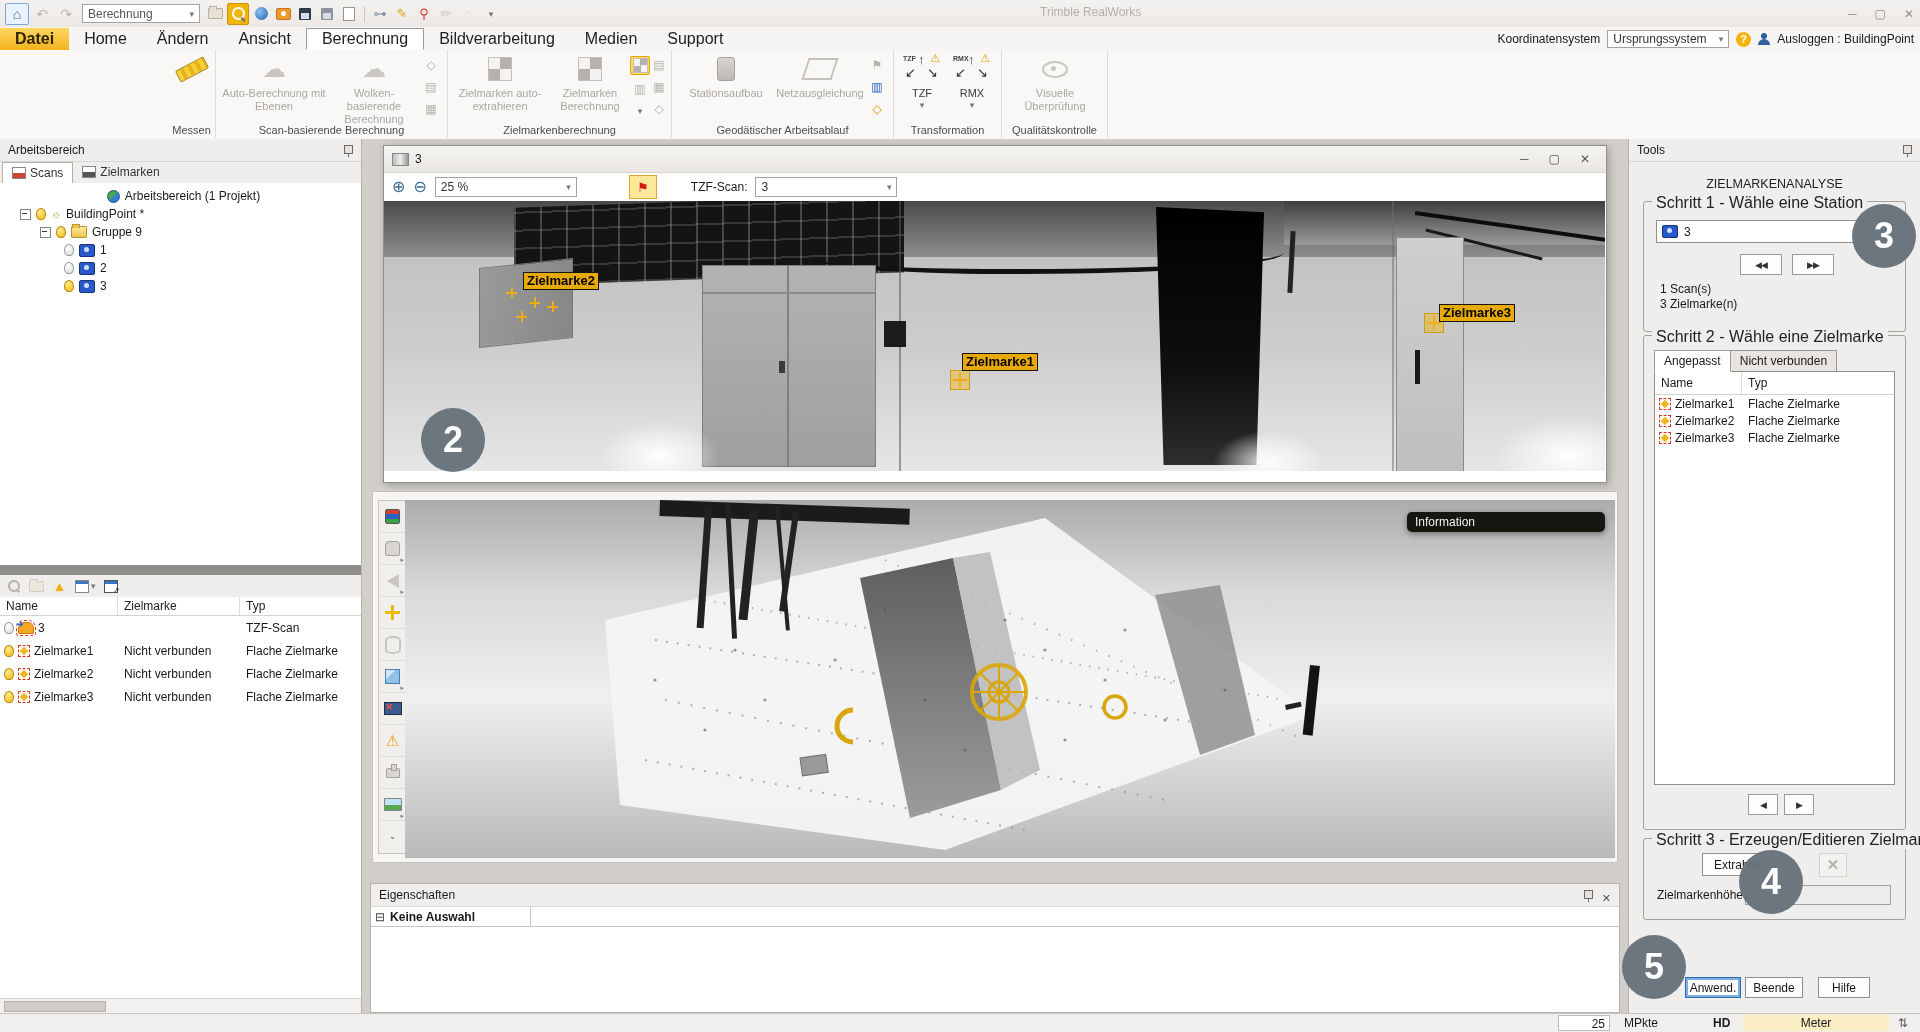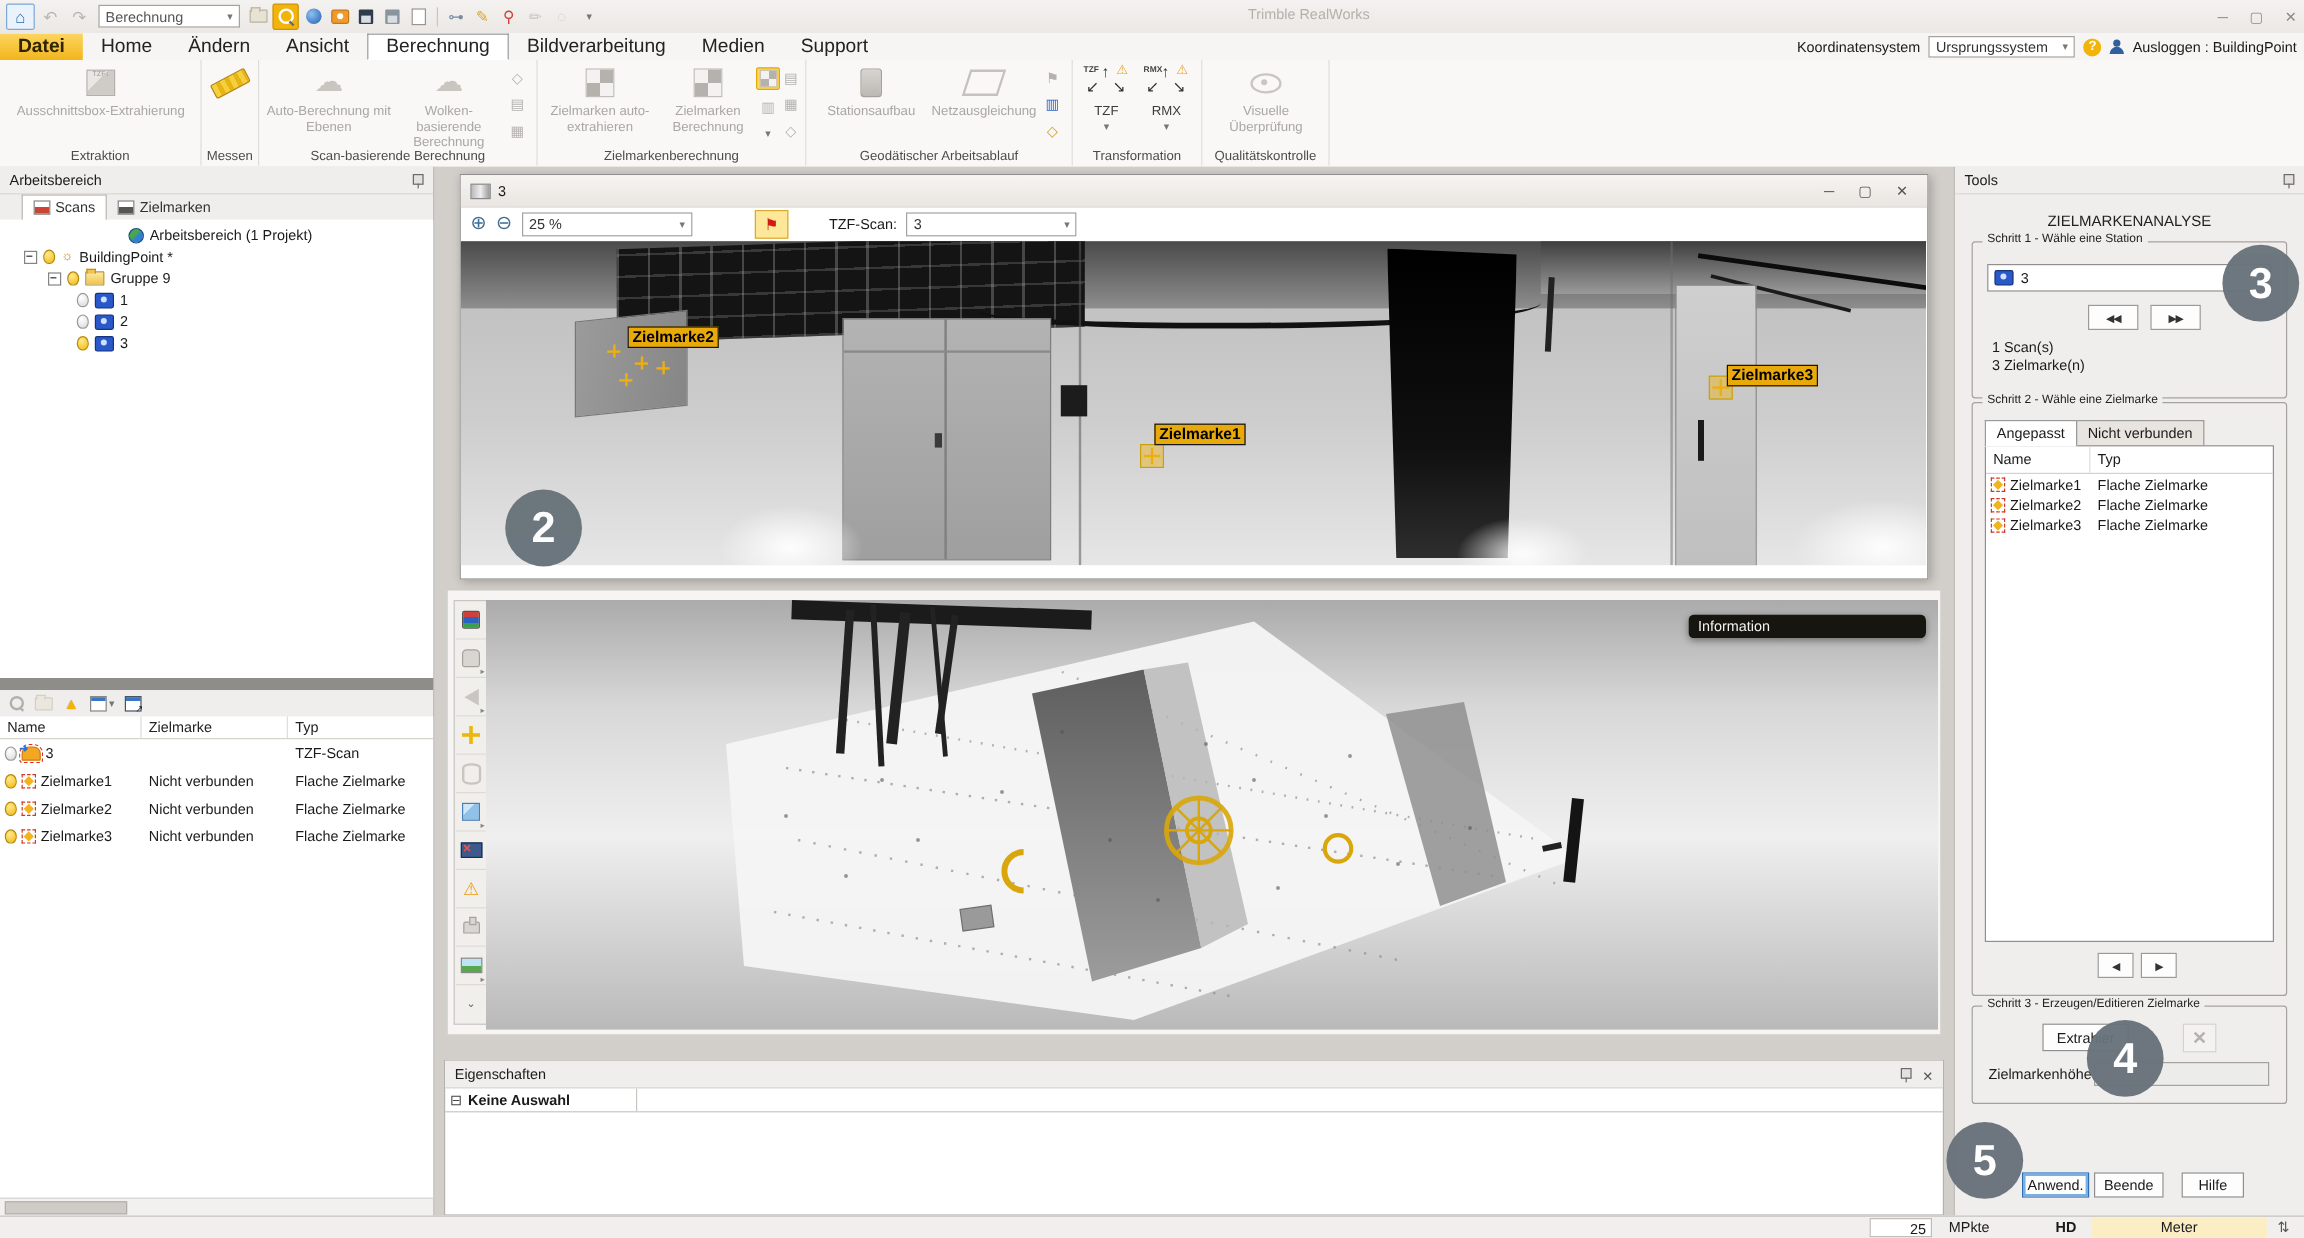--- a/index.html
+++ b/index.html
@@ -72,24 +72,24 @@
   .eye::after{content:"";position:absolute;left:7px;top:3px;width:5px;height:5px;border-radius:50%;background:#c9c6c2;}
   .chv{font-size:9px;color:#777;}
 
   
   .panel{position:absolute;background:#f0eeec;box-sizing:border-box;}
   .phead{height:22px;line-height:22px;padding-left:8px;font-size:12px;position:relative;border-bottom:1px solid #dad7d3;}
   .pin{position:absolute;right:8px;top:6px;width:7px;height:7px;border:1px solid #6a6a6a;background:#e4e1dd;}
   .pin::after{content:"";position:absolute;left:3px;top:7px;width:1px;height:4px;background:#6a6a6a;}
   .btn{background:#fdfdfd;border:1px solid #8f8f8f;font-size:12px;display:flex;align-items:center;justify-content:center;box-sizing:border-box;}
   .fs{position:absolute;border:1px solid #a5a29e;border-radius:3px;}
-  .leg{position:absolute;top:-8px;left:8px;background:#f0eeec;padding:0 4px;font-size:10px;color:#222;white-space:nowrap;}
-
-  
-  .wtabs{display:flex;height:22px;padding-left:18px;border-bottom:1px solid #b5b2ae;align-items:center;}
+  .leg{position:absolute;top:-8px;left:8px;background:#f0eeec;padding:0 4px;font-size:16px;color:#222;white-space:nowrap;}
+
+  
+  .wtabs{display:flex;height:22px;padding-left:2px;border-bottom:1px solid #b5b2ae;align-items:flex-start;}
   .wtab{display:flex;align-items:center;gap:4px;padding:0 9px;font-size:12px;line-height:20px;color:#333;}
   .wtab.active{background:#fff;border:1px solid #b5b2ae;border-bottom:1px solid #fff;}
   .tabico{width:12px;height:10px;border:1px solid #888;background:linear-gradient(180deg,#fff 45%,#cc4433 45%);}
   .tabico.dark{background:linear-gradient(180deg,#fff 45%,#555 45%);}
   .treearea{position:absolute;left:0;right:0;top:44px;height:382px;background:#fff;overflow:hidden;font-size:12px;}
   .trow{height:18px;display:flex;align-items:center;gap:5px;white-space:nowrap;}
   .expander{width:9px;height:9px;border:1px solid #848484;background:#fff;position:relative;flex:none;}
   .expander::after{content:"";position:absolute;left:1px;top:3px;width:5px;height:1px;background:#333;}
   .bulb{width:10px;height:12px;border-radius:50% 50% 45% 45%;background:radial-gradient(circle at 35% 30%,#ffe98e,#f2b90d);border:1px solid #b5890a;flex:none;box-sizing:border-box;}
   .bulb.gray{background:radial-gradient(circle at 35% 30%,#ffffff,#d9d9d9);border-color:#999;}
@@ -257,29 +257,20 @@
         <span>Ursprungssystem</span>
         <span class="arr">▾</span>
       </div>
       <div class="helpdot">?</div>
       <div class="person"></div>
       <span>Ausloggen : BuildingPoint</span>
     </div>
   </div>
 
   <div class="ribbon">
-    <div class="rgroup" style="left:0;width:168px;">
-      <div class="rbtn dis" style="left:4px;width:160px;">
-        <div class="ricon">
-            <div class="cube">TZF↓</div>
-          </div>
-        <div class="rlabel">Ausschnittsbox-Extrahierung</div>
-      </div>
-      <div class="glabel">Extraktion</div>
-    </div>
     <div class="rgroup" style="left:168px;width:48px;">
       <div class="rbtn" style="left:6px;width:36px;">
         <div class="ricon">
             <div class="ruler"></div>
           </div>
       </div>
       <div class="glabel">Messen</div>
     </div>
     <div class="rgroup" style="left:216px;width:232px;">
       <div class="rbtn dis" style="left:6px;width:104px;">

